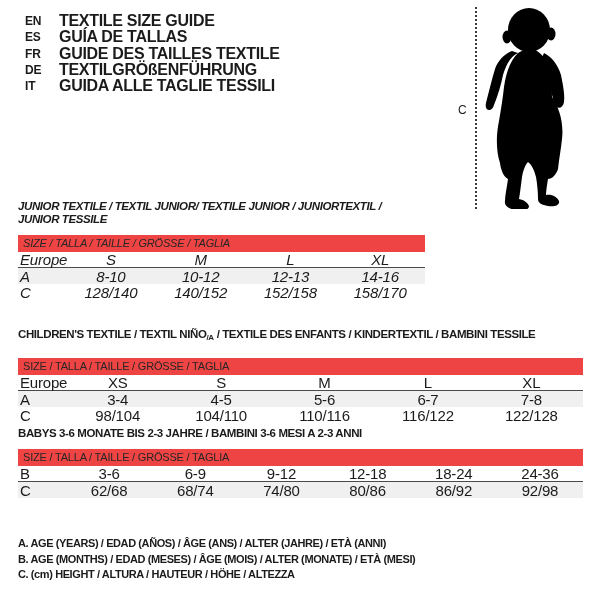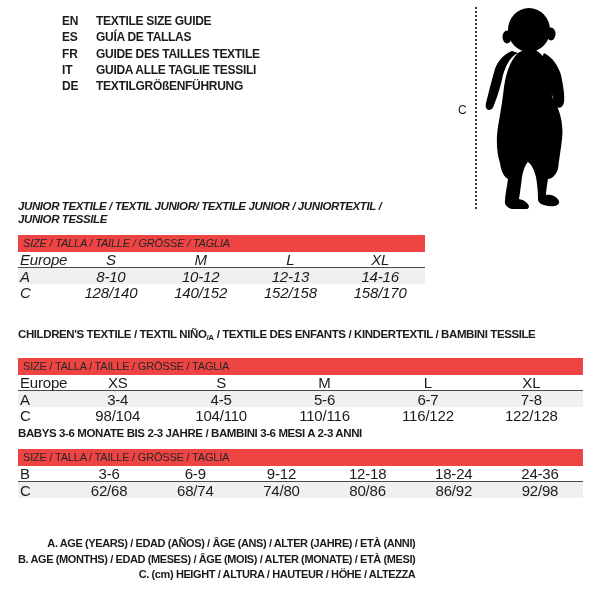--- a/index.html
+++ b/index.html
@@ -6,22 +6,22 @@
   body { background:#ffffff; }
   .canvas {
     position:relative; width:600px; height:600px; background:#ffffff;
     font-family:"Liberation Sans", sans-serif; color:#1b1b1b;
     letter-spacing:-0.2px; overflow:hidden;
   }
 
   
   .lang-block { position:absolute; left:25px; top:13px; }
   .lang-row { display:flex; height:16.3px; align-items:center; }
-  .lang-code { width:34px; font-weight:bold; font-size:12px;margin-left:37px; }
-  .lang-text { font-weight:bold; font-size:12px; letter-spacing:-0.3px; }
+  .lang-code { width:34px; font-weight:bold; font-size:12px; }
+  .lang-text { font-weight:bold; font-size:16px; letter-spacing:-0.3px; }
 
   
   .measure-line { position:absolute; left:475px; top:7px; height:202px; width:0;
     border-left:2px dotted #3a3a3a; }
   .measure-label { position:absolute; left:458px; top:103px; font-size:12px; }
   .baby-svg { position:absolute; left:482px; top:7px; }
 
   
   .tbl { position:absolute; left:18px; }
   .tbl1 { top:200px; width:407px;font-style:italic; }
@@ -35,47 +35,47 @@
   .tbl2 .tbl-bar { margin-top:14px; }
   .tbl3 .tbl-bar { margin-top:9px; }
   .tbl-row { display:flex; height:16px; align-items:center; font-size:15px; }
   .tbl-row .lbl { width:48px; padding-left:2px; }
   .tbl-row .cell { flex:1; text-align:center; }
   .row-first { border-bottom:1px solid #4a4a4a; }
   .row-alt { background:#f0f0f0; }
 
   
   .legend { position:absolute; left:18px; top:536px; }
-  .legend-line { font-weight:bold; font-size:11px; line-height:15.5px; letter-spacing:-0.4px;text-align:right; }
+  .legend-line { font-weight:bold; font-size:11px; line-height:15.5px; letter-spacing:-0.4px; }
 </style>
 </head>
 <body>
 
 <div class="canvas">
 
   <div class="lang-block">
     <div class="lang-row">
       <span class="lang-code">EN</span>
       <span class="lang-text">TEXTILE SIZE GUIDE</span>
     </div>
     <div class="lang-row">
       <span class="lang-code">ES</span>
       <span class="lang-text">GUÍA DE TALLAS</span>
     </div>
     <div class="lang-row">
       <span class="lang-code">FR</span>
       <span class="lang-text">GUIDE DES TAILLES TEXTILE</span>
     </div>
     <div class="lang-row">
+      <span class="lang-code">DE</span>
+      <span class="lang-text">TEXTILGRÖßENFÜHRUNG</span>
+    </div>
+    <div class="lang-row">
       <span class="lang-code">IT</span>
       <span class="lang-text">GUIDA ALLE TAGLIE TESSILI</span>
-    </div>
-    <div class="lang-row">
-      <span class="lang-code">DE</span>
-      <span class="lang-text">TEXTILGRÖßENFÜHRUNG</span>
     </div>
   </div>
 
   <div class="measure-line"></div>
   <div class="measure-label">C</div>
   <svg class="baby-svg" width="92" height="202" viewBox="0 0 92 202">
     <g fill="#000000">
       <ellipse cx="47" cy="23" rx="21" ry="22"></ellipse>
       <ellipse cx="25" cy="30" rx="4.5" ry="6.5"></ellipse>
       <ellipse cx="69" cy="27" rx="4.5" ry="6.5"></ellipse>

